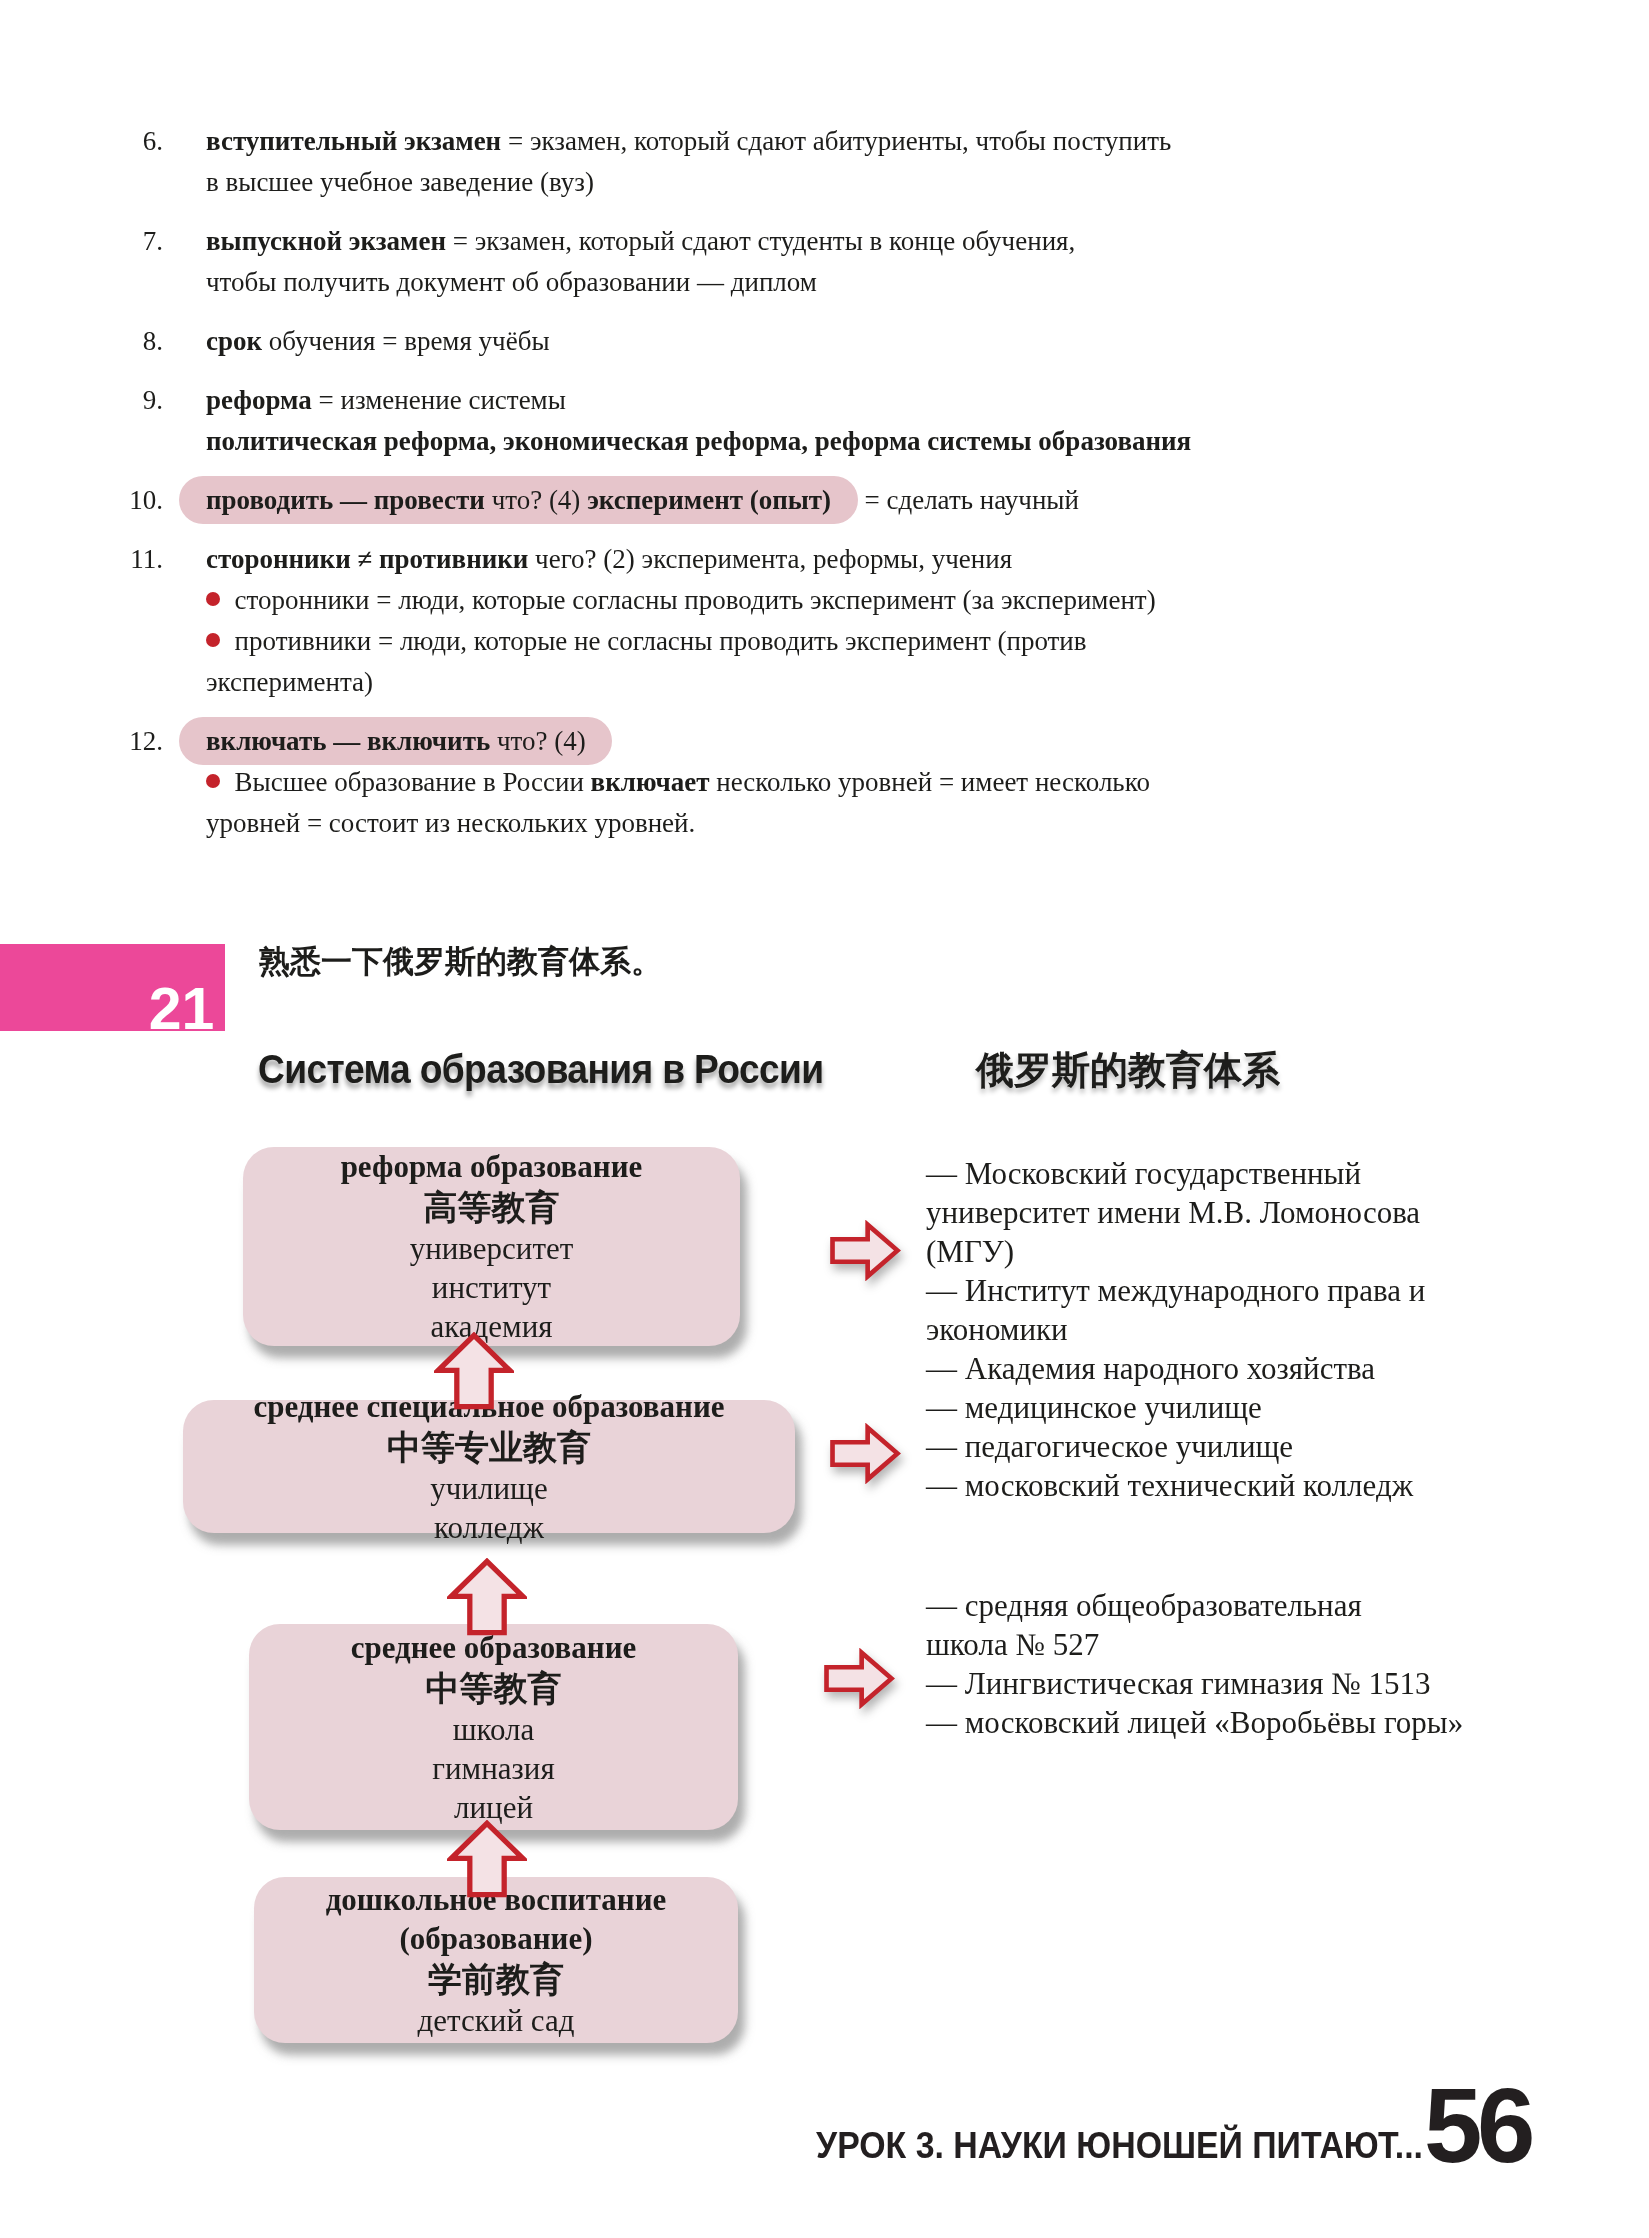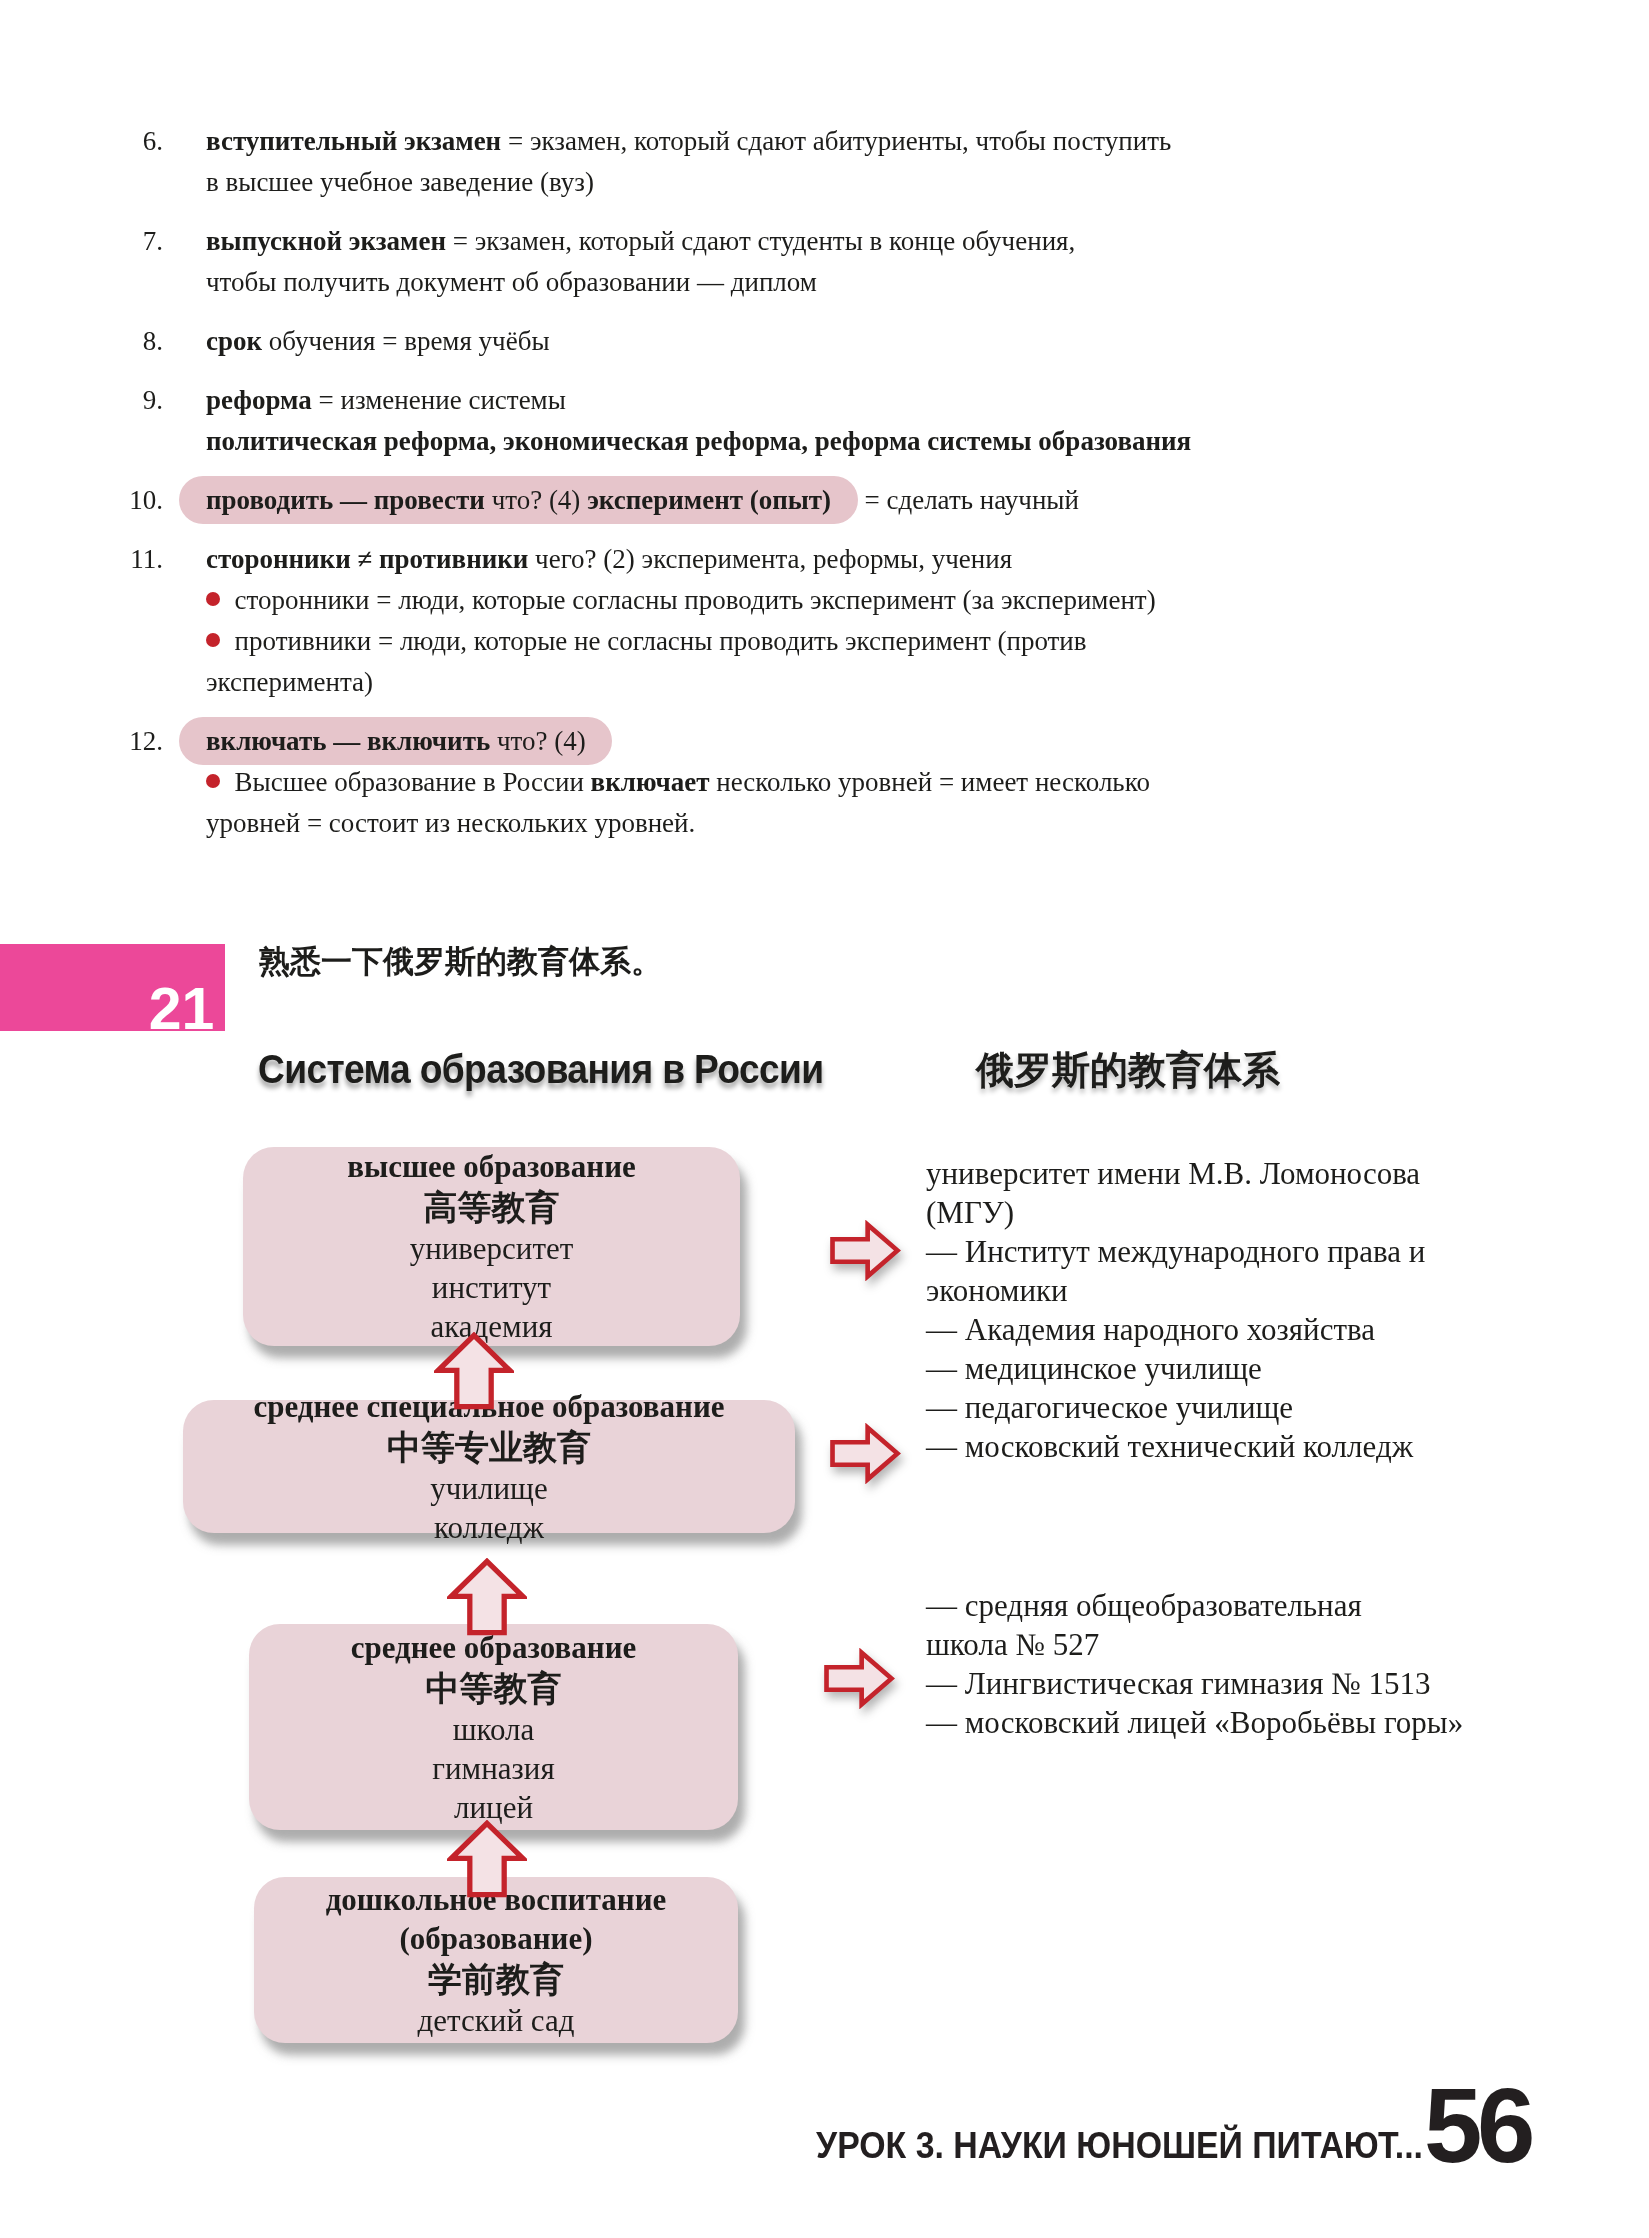--- a/index.html
+++ b/index.html
@@ -136,21 +136,21 @@
   <div class="ex-text">
     <div class="ex-zh">熟悉一下俄罗斯的教育体系。</div>
   </div>
 
   <div class="d-title">
     <span class="d-title-ru">Система образования в России</span>
     <span class="d-title-zh">俄罗斯的教育体系</span>
   </div>
 
   <div class="dbox" id="box1">
-    <div class="t">высшее образование</div>
+    <div class="t">реформа образование</div>
     <div class="zh">高等教育</div>
     <div class="it">университет</div>
     <div class="it">институт</div>
     <div class="it">академия</div>
   </div>
 
   <div class="dbox" id="box2">
     <div class="t">среднее специальное образование</div>
     <div class="zh">中等专业教育</div>
     <div class="it">училище</div>
@@ -186,20 +186,21 @@
     <polygon points="5,29 58,29 58,7 103,46 58,85 58,63 5,63" fill="#f4e2e5" stroke="#c4232b" stroke-width="7" stroke-linejoin="miter"></polygon>
   </svg>
   <svg class="right-arrow" id="ra2" width="72" height="61" viewBox="0 0 108 92">
     <polygon points="5,29 58,29 58,7 103,46 58,85 58,63 5,63" fill="#f4e2e5" stroke="#c4232b" stroke-width="7" stroke-linejoin="miter"></polygon>
   </svg>
   <svg class="right-arrow" id="ra3" width="72" height="61" viewBox="0 0 108 92">
     <polygon points="5,29 58,29 58,7 103,46 58,85 58,63 5,63" fill="#f4e2e5" stroke="#c4232b" stroke-width="7" stroke-linejoin="miter"></polygon>
   </svg>
 
   <div class="examples" id="exA">
+    <div>— Московский государственный</div>
     <div>университет имени М.В. Ломоносова</div>
     <div>(МГУ)</div>
     <div>— Институт международного права и</div>
     <div>экономики</div>
     <div>— Академия народного хозяйства</div>
     <div>— медицинское училище</div>
     <div>— педагогическое училище</div>
     <div>— московский технический колледж</div>
   </div>
 

